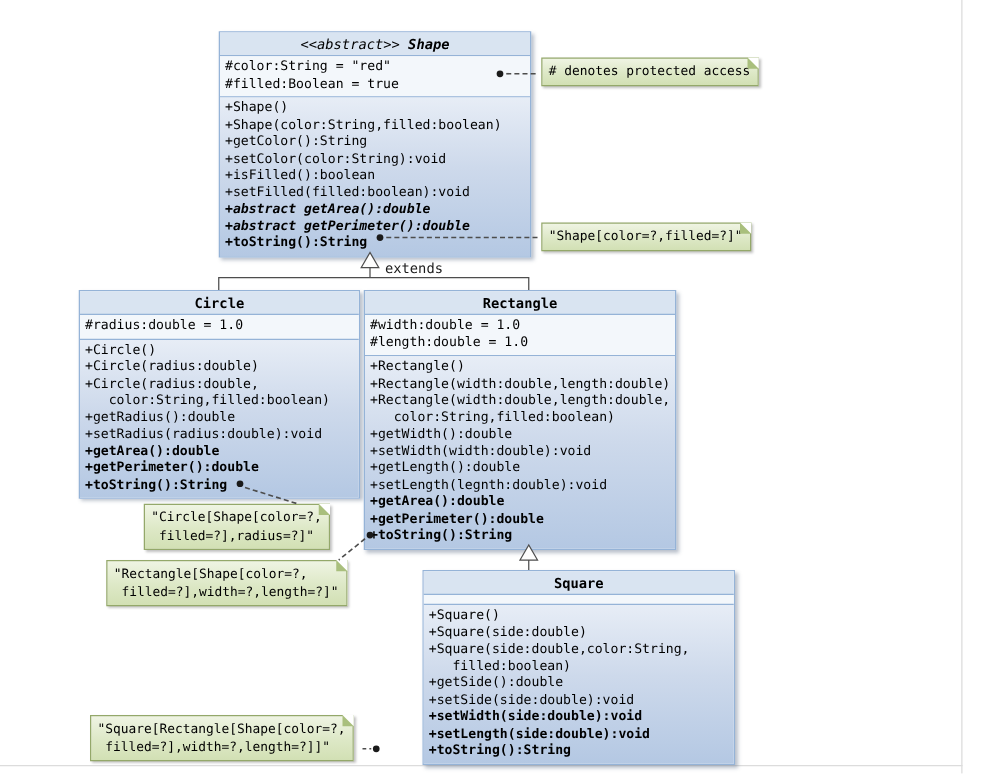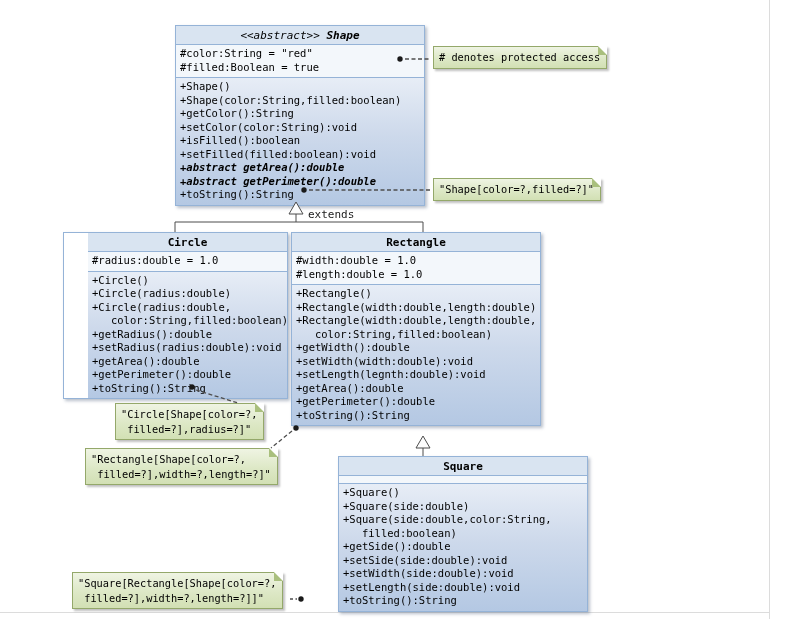--- a/index.html
+++ b/index.html
@@ -9,21 +9,21 @@
   .uml-class{position:absolute;border:1px solid #95b3d7;background:#fff;
              box-shadow:2px 2px 3px rgba(100,115,140,.45);z-index:2;box-sizing:border-box;}
   .uml-title{background:#d9e4f1;border-bottom:1px solid #95b3d7;text-align:center;
              font-size:11px;font-weight:bold;padding:3px 2px 2px;line-height:13px;}
   .uml-title .stereo{font-style:italic;font-weight:normal;}
   .uml-title .cname{font-weight:bold;}
   .uml-title .cname.it{font-style:italic;}
   .uml-fields{background:#f3f7fb;border-bottom:1px solid #95b3d7;padding:2px 4px 3px;}
   .uml-methods{background:linear-gradient(180deg,#e7edf6 0%,#cdd9eb 45%,#b4c8e3 100%);padding:2px 4px 3px;}
   .ln{font-size:10.5px;line-height:13.5px;white-space:pre;}
-  .ln.b{font-weight:normal;}
+  .ln.b{font-weight:bold;}
   .ln.bi{font-weight:bold;font-style:italic;}
   .empty-fields{height:7px;background:#f3f7fb;border-bottom:1px solid #95b3d7;}
   
   .note{position:absolute;z-index:4;border:1px solid #94a86a;
         background:linear-gradient(180deg,#eff4e3 0%,#dde8c6 55%,#d2e0b4 100%);
         box-shadow:1.5px 1.5px 2px rgba(0,0,0,.25);padding:3px 6px 3px 5px;box-sizing:border-box;}
   .note .ln{font-size:10.3px;line-height:14.5px;}
   .fold{position:absolute;top:-1px;right:-1px;width:0;height:0;border-style:solid;
         border-width:0 9px 9px 0;border-color:#fff #fff #a9bf7d #a9bf7d;}
   
@@ -56,21 +56,21 @@
       <div class="ln">+getColor():String</div>
       <div class="ln">+setColor(color:String):void</div>
       <div class="ln">+isFilled():boolean</div>
       <div class="ln">+setFilled(filled:boolean):void</div>
       <div class="ln bi">+abstract getArea():double</div>
       <div class="ln bi">+abstract getPerimeter():double</div>
       <div class="ln b">+toString():String</div>
     </div>
   </div>
 
-  <div class="uml-class" style="left:63px;top:232px;width:225px;padding-left:24px;">
+  <div class="uml-class" style="left:63px;top:232px;width:225px;">
     <div class="uml-title">
       <span class="cname">Circle</span>
     </div>
     <div class="uml-fields">
       <div class="ln">#radius:double = 1.0</div>
     </div>
     <div class="uml-methods">
       <div class="ln">+Circle()</div>
       <div class="ln">+Circle(radius:double)</div>
       <div class="ln">+Circle(radius:double,</div>
@@ -91,20 +91,21 @@
       <div class="ln">#width:double = 1.0</div>
       <div class="ln">#length:double = 1.0</div>
     </div>
     <div class="uml-methods">
       <div class="ln">+Rectangle()</div>
       <div class="ln">+Rectangle(width:double,length:double)</div>
       <div class="ln">+Rectangle(width:double,length:double,</div>
       <div class="ln">   color:String,filled:boolean)</div>
       <div class="ln">+getWidth():double</div>
       <div class="ln">+setWidth(width:double):void</div>
+      <div class="ln">+getLength():double</div>
       <div class="ln">+setLength(legnth:double):void</div>
       <div class="ln b">+getArea():double</div>
       <div class="ln b">+getPerimeter():double</div>
       <div class="ln b">+toString():String</div>
     </div>
   </div>
 
   <div class="uml-class" style="left:298px;top:456px;width:250px;margin-left:40px;">
     <div class="uml-title">
       <span class="cname">Square</span>

